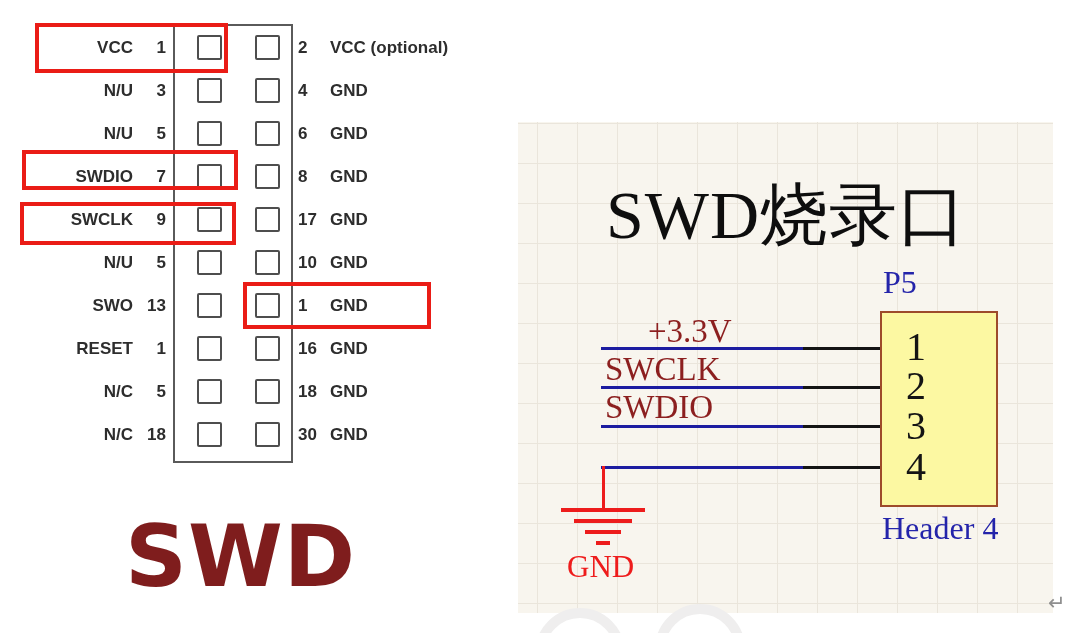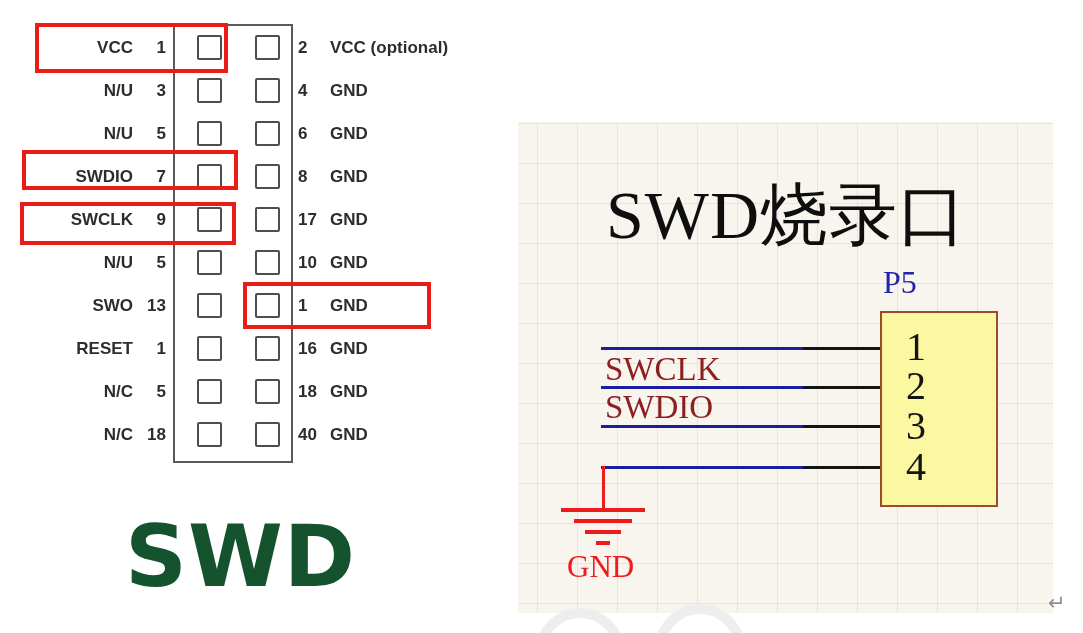--- a/index.html
+++ b/index.html
@@ -18,21 +18,21 @@
     background:#ffffff;margin-left:31px;flex:0 0 auto;}
   .sq2{margin-left:33px;}
   .pnum-r{margin-left:18px;width:32px;text-align:left;}
   .plabel{text-align:left;}
   .redbox{position:absolute;border:4px solid #ea1c16;box-sizing:border-box;background:transparent;z-index:6;}
   #hl-vcc{left:35px;top:23px;width:193px;height:50px;}
   #hl-swdio{left:22px;top:150px;width:216px;height:40px;}
   #hl-swclk{left:20px;top:202px;width:216px;height:43px;}
   #hl-gnd14{left:243px;top:282px;width:188px;height:47px;}
   #swd-caption{position:absolute;left:125px;top:506px;font-size:86px;font-weight:900;
-    color:#14532d;font-family:"DejaVu Sans","Liberation Sans",sans-serif;letter-spacing:1px;}
+    color:#7f1d1d;font-family:"DejaVu Sans","Liberation Sans",sans-serif;letter-spacing:1px;}
 
   
   #schematic{position:absolute;left:518px;top:122px;width:535px;height:491px;
     background-color:#f8f5ee;
     background-image:linear-gradient(to right,#eae5db 1px,transparent 1px),
                      linear-gradient(to bottom,#eae5db 1px,transparent 1px);
     background-size:40px 40px;background-position:19px 1px;
     font-family:"Liberation Serif","DejaVu Serif",serif;}
   #sch-title{position:absolute;left:2px;right:0;top:48px;text-align:center;
     font-size:68px;color:#0e0e0e;letter-spacing:1px;white-space:nowrap;}
@@ -143,21 +143,21 @@
         <span class="sq"></span>
         <span class="sq sq2"></span>
         <span class="pnum-r">18</span>
         <span class="plabel">GND</span>
       </div>
       <div class="pin-row">
         <span class="pname">N/C</span>
         <span class="pnum">18</span>
         <span class="sq"></span>
         <span class="sq sq2"></span>
-        <span class="pnum-r">40</span>
+        <span class="pnum-r">30</span>
         <span class="plabel">GND</span>
       </div>
     </div>
 
     <div id="hl-vcc" class="redbox"></div>
     <div id="hl-swdio" class="redbox"></div>
     <div id="hl-swclk" class="redbox"></div>
     <div id="hl-gnd14" class="redbox"></div>
 
     <div id="swd-caption">SWD</div>
@@ -168,30 +168,32 @@
 
     <div id="designator">P5</div>
 
     <div id="header-box">
       <div id="boxpin1" class="boxpin">1</div>
       <div id="boxpin2" class="boxpin">2</div>
       <div id="boxpin3" class="boxpin">3</div>
       <div id="boxpin4" class="boxpin">4</div>
     </div>
 
+    <div id="part-label">Header 4</div>
 
     <div id="wb1" class="wire-blue"></div>
     <div id="wk1" class="wire-black"></div>
     <div id="wb2" class="wire-blue"></div>
     <div id="wk2" class="wire-black"></div>
     <div id="wb3" class="wire-blue"></div>
     <div id="wk3" class="wire-black"></div>
     <div id="wb4" class="wire-blue"></div>
     <div id="wk4" class="wire-black"></div>
 
+    <div id="net-33v" class="netlabel">+3.3V</div>
     <div id="net-swclk" class="netlabel">SWCLK</div>
     <div id="net-swdio" class="netlabel">SWDIO</div>
 
     <div id="gnd-stem" class="gnd-el"></div>
     <div id="gnd-b1" class="gnd-el"></div>
     <div id="gnd-b2" class="gnd-el"></div>
     <div id="gnd-b3" class="gnd-el"></div>
     <div id="gnd-b4" class="gnd-el"></div>
     <div id="gnd-label">GND</div>
   </div>

